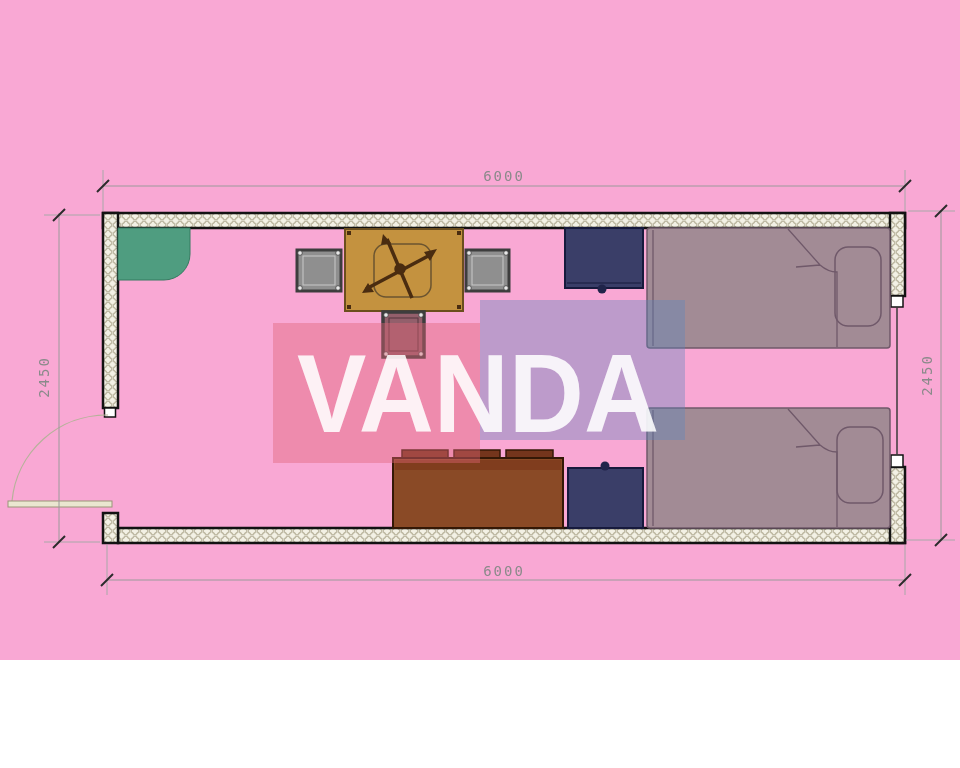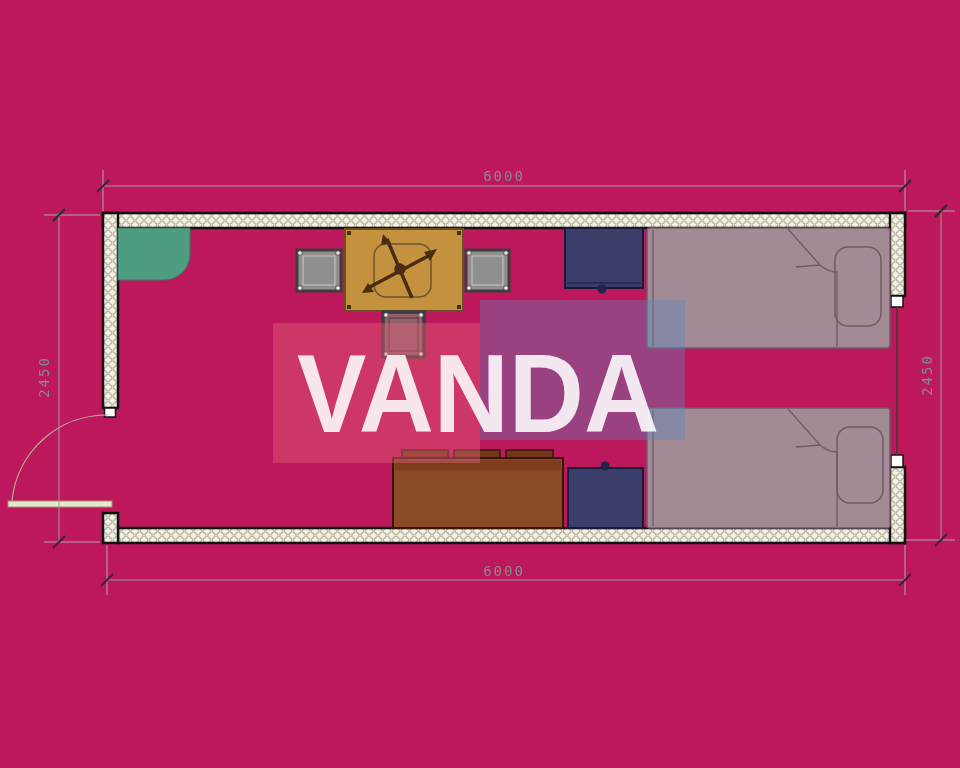--- a/index.html
+++ b/index.html
@@ -1,16 +1,16 @@
 <!DOCTYPE html>
 <html><head>
 <meta charset="utf-8">
 <style>
   html,body{margin:0;padding:0;background:#ffffff;}
-  .canvas{position:relative;width:960px;height:768px;background:#be185d;overflow:hidden;
+  .canvas{position:relative;width:960px;height:660px;background:#f9a8d4;overflow:hidden;
           font-family:"Liberation Sans",sans-serif;}
   svg{display:block;}
   text.dim{font-family:"DejaVu Sans Mono",monospace;font-size:14px;fill:#8a8a8a;letter-spacing:2px;}
   text.wm{font-family:"Liberation Sans",sans-serif;font-weight:bold;font-size:112px;
           fill:rgba(255,255,255,0.88);}
   .dimline{stroke:#9a9a9a;stroke-width:1;}
   .ext{stroke:#a8a8a8;stroke-width:1;}
   .tick{stroke:#2b2b2b;stroke-width:2;}
   .wall{fill:url(#hatch);stroke:#121212;stroke-width:2.5;}
   .jamb{fill:#ffffff;stroke:#121212;stroke-width:1.5;}

